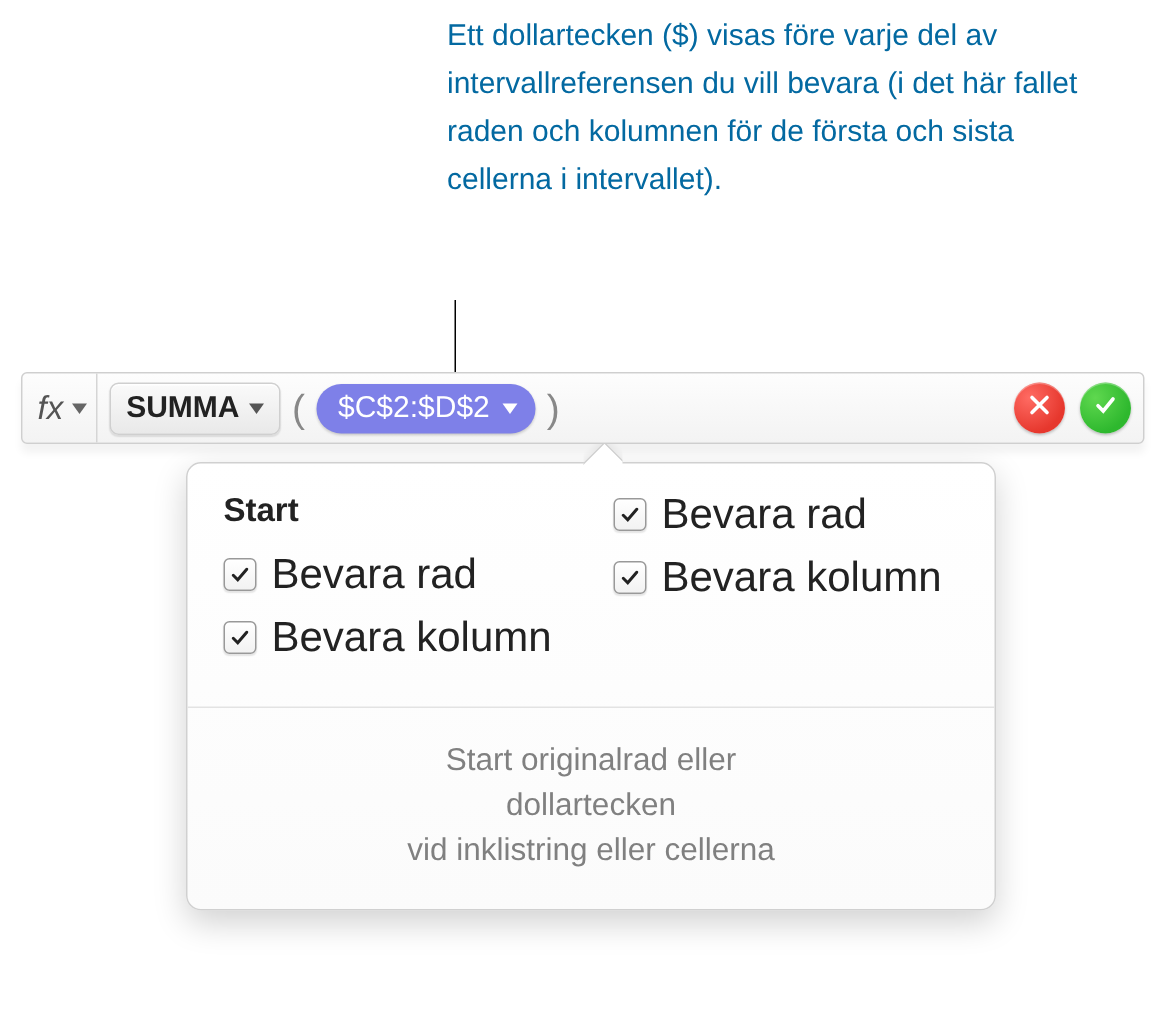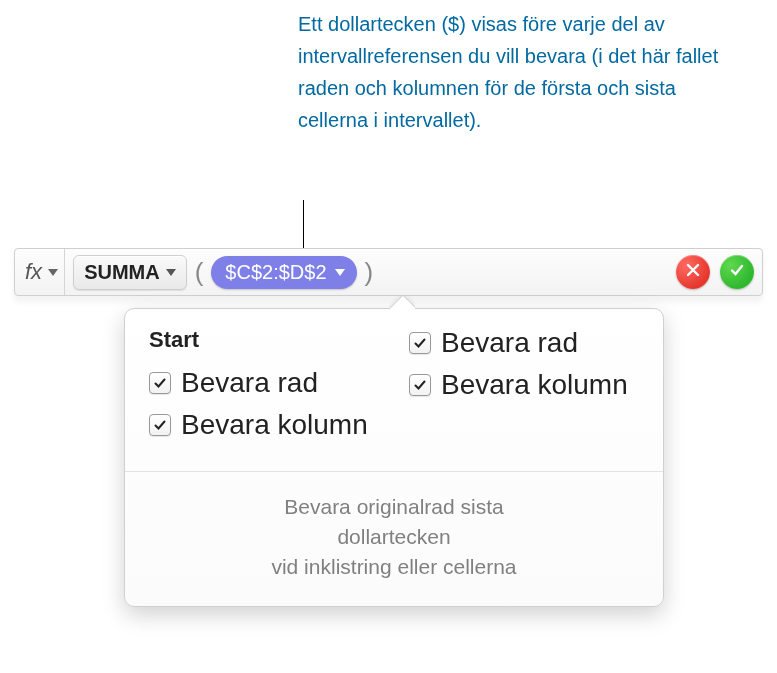--- a/index.html
+++ b/index.html
@@ -283,17 +283,17 @@
           <svg viewBox="0 0 14 14">
               <path d="M2.5 7.5 L5.5 10.5 L11.5 3.5" stroke="#222" stroke-width="2" fill="none" stroke-linecap="round"></path>
             </svg>
         </span>
         <span>Bevara kolumn</span>
       </label>
     </div>
   </div>
 
   <div class="popover-bottom">
-    <div>Bevara originalrad sista</div>
+    <div>Start originalrad eller</div>
     <div>dollartecken</div>
     <div>vid inklistring eller cellerna</div>
   </div>
 </div>
 
 </body></html>

